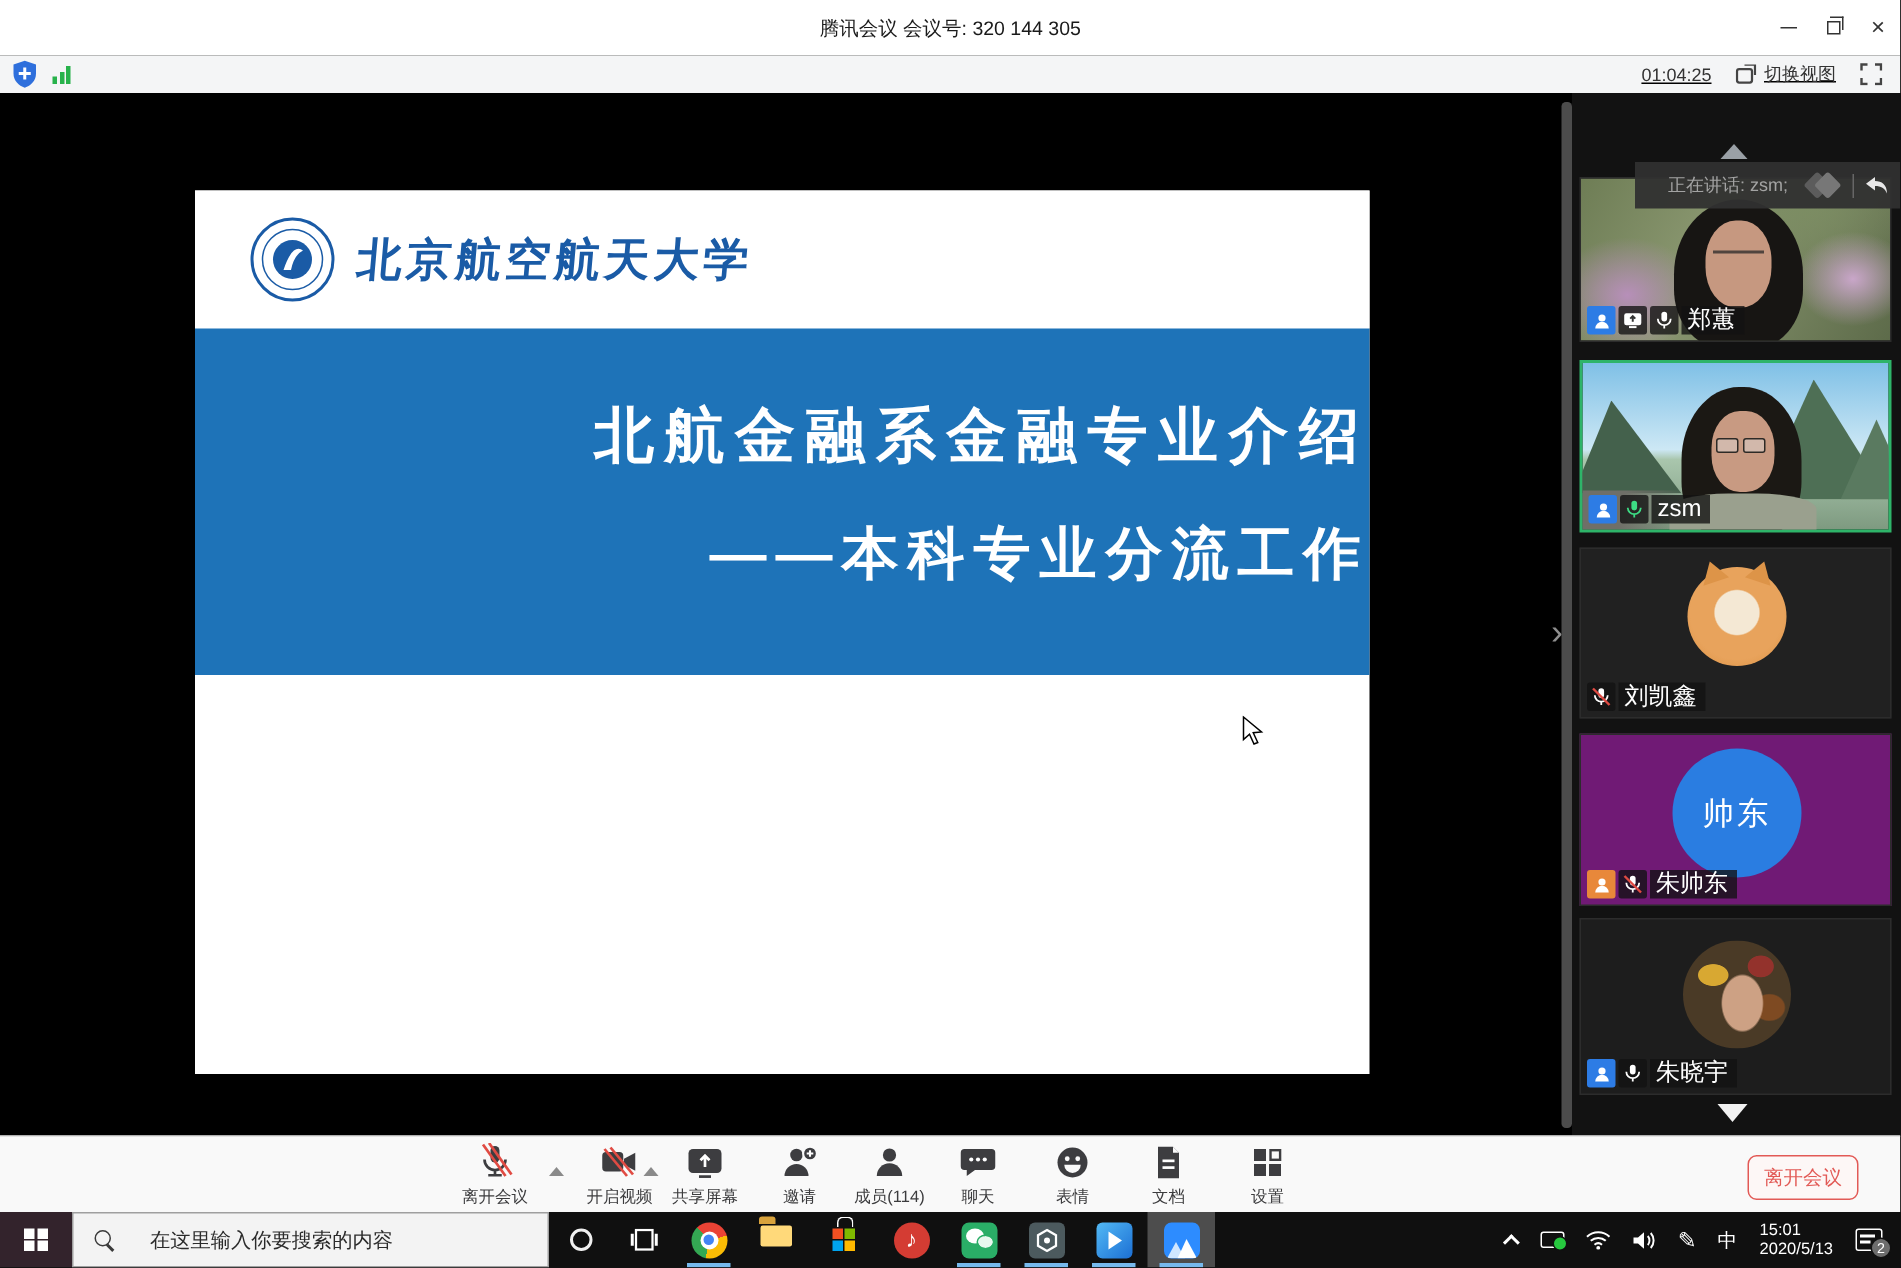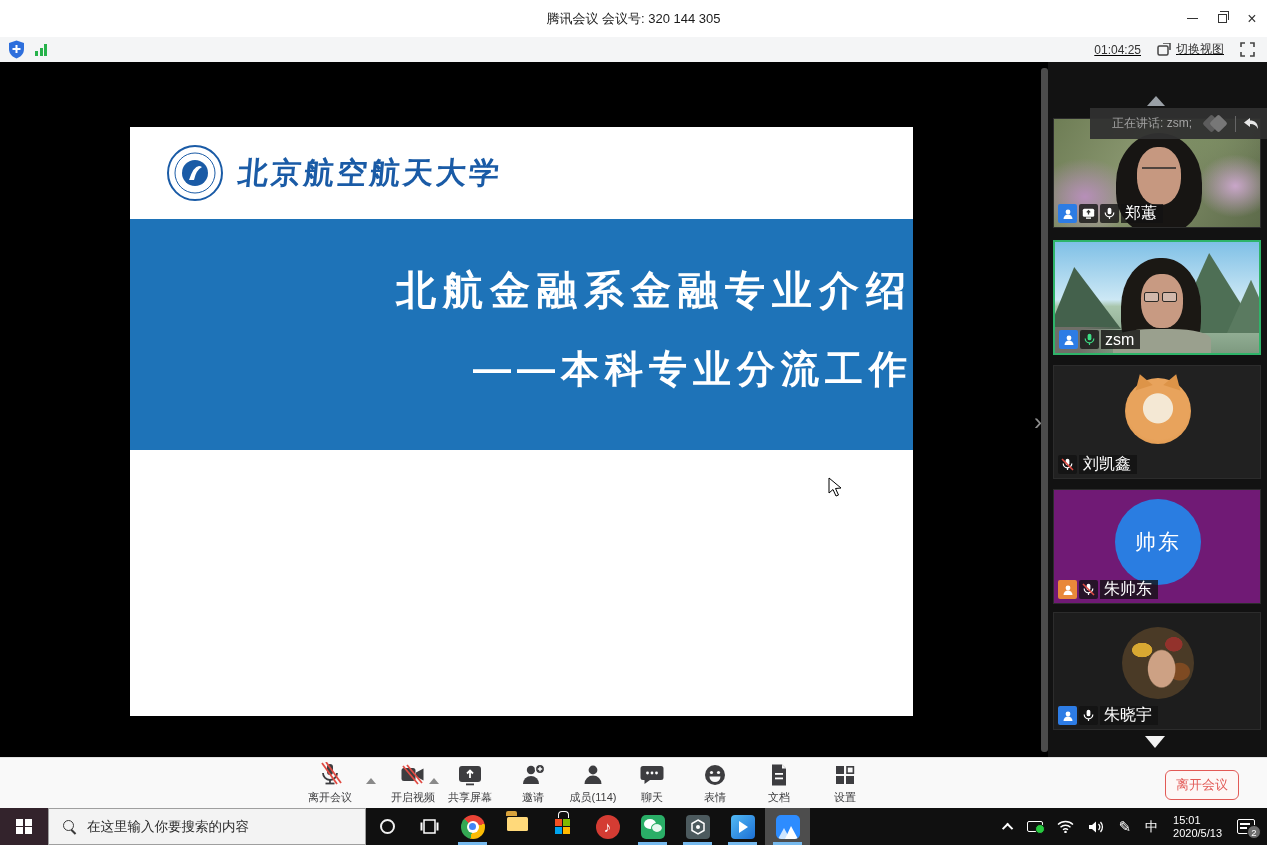--- a/index.html
+++ b/index.html
@@ -127,21 +127,21 @@
 
   
   #taskbar { position:absolute; left:0; top:808px; width:1267px; height:37px; background:#101010; display:flex; align-items:stretch; }
   #startbtn { width:48px; height:37px; background:#33232c; display:flex; align-items:center; justify-content:center; cursor:pointer; }
   .winlogo { display:grid; grid-template-columns:7px 7px; grid-template-rows:7px 7px; gap:1.5px; }
   .winlogo i { background:#fff; display:block; }
   #searchbox { width:318px; height:37px; background:#f3f3f3; border:1px solid #9f9f9f; display:flex; align-items:center; cursor:text; }
   .sglass { width:14px; height:14px; position:relative; margin-left:14px; }
   .sglass:before { content:""; position:absolute; left:0; top:0; width:9px; height:9px; border:1.8px solid #3a3a3a; border-radius:50%; }
   .sglass:after { content:""; position:absolute; left:9px; top:9px; width:6px; height:1.8px; background:#3a3a3a; transform:rotate(45deg); transform-origin:0 0; }
-  #searchbox input { border:none; outline:none; background:transparent; font-size:13.5px; color:#222; margin-left:10px; width:250px; font-family:inherit; }
+  #searchbox input { border:none; outline:none; background:transparent; font-size:13.5px; color:#222; margin-left:23px; width:250px; font-family:inherit; }
   #searchbox input::placeholder { color:#2b2b2b; opacity:1; }
   .tbtn { width:42px; height:37px; display:flex; align-items:center; justify-content:center; cursor:pointer; }
   .cortana { width:15px; height:15px; border:2px solid #f0f0f0; border-radius:50%; }
   .appcell { position:relative; width:45px; height:37px; display:flex; align-items:center; justify-content:center; cursor:pointer; }
   .appcell.active { background:#4d4d4d; }
   .runline { position:absolute; left:8px; bottom:0; width:29px; height:3px; background:#76b9ed; }
   .appicon { width:24px; height:24px; position:relative; }
   .chrome { border-radius:50%; background:conic-gradient(from -45deg, #ea4335 0 33%, #fbbc05 33% 66%, #34a853 66% 100%); }
   .chrome:before { content:""; position:absolute; left:6px; top:6px; width:12px; height:12px; border-radius:50%; background:#fff; }
   .chrome:after { content:""; position:absolute; left:8.5px; top:8.5px; width:7px; height:7px; border-radius:50%; background:#4285f4; }

